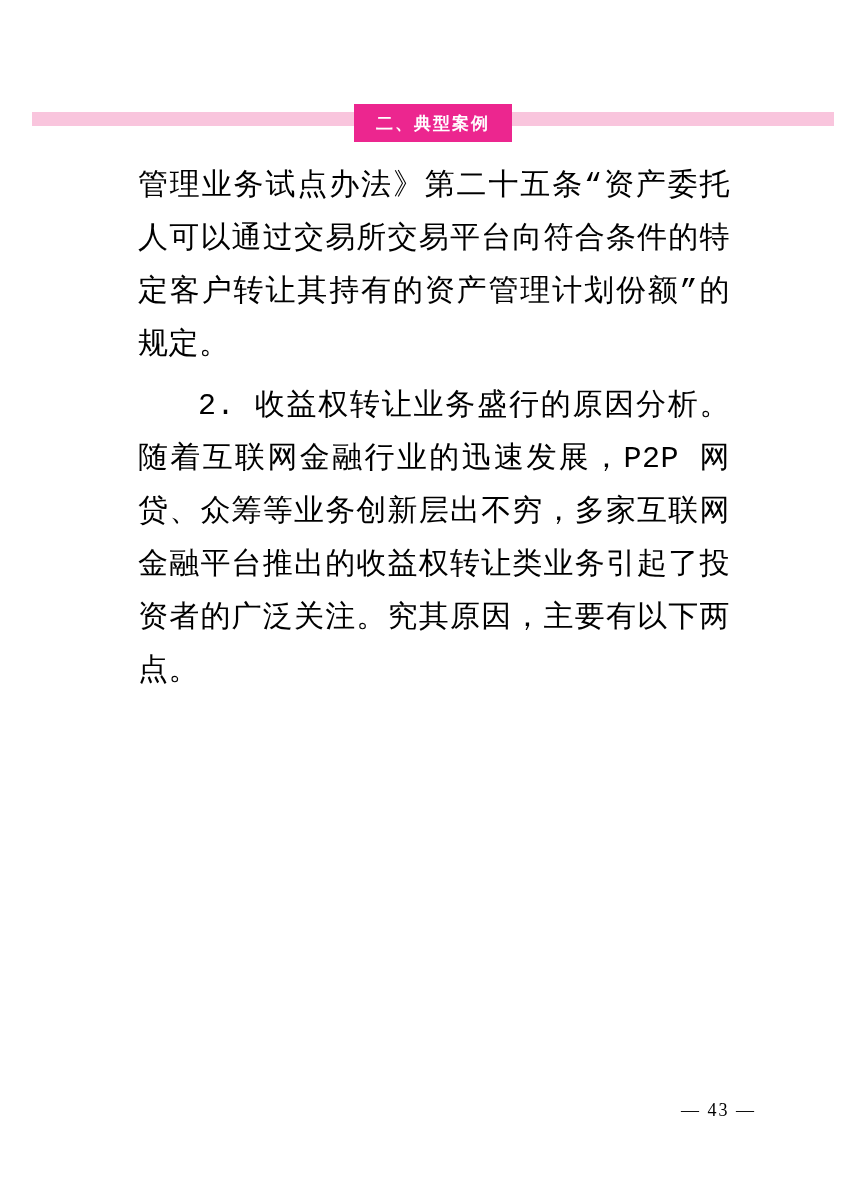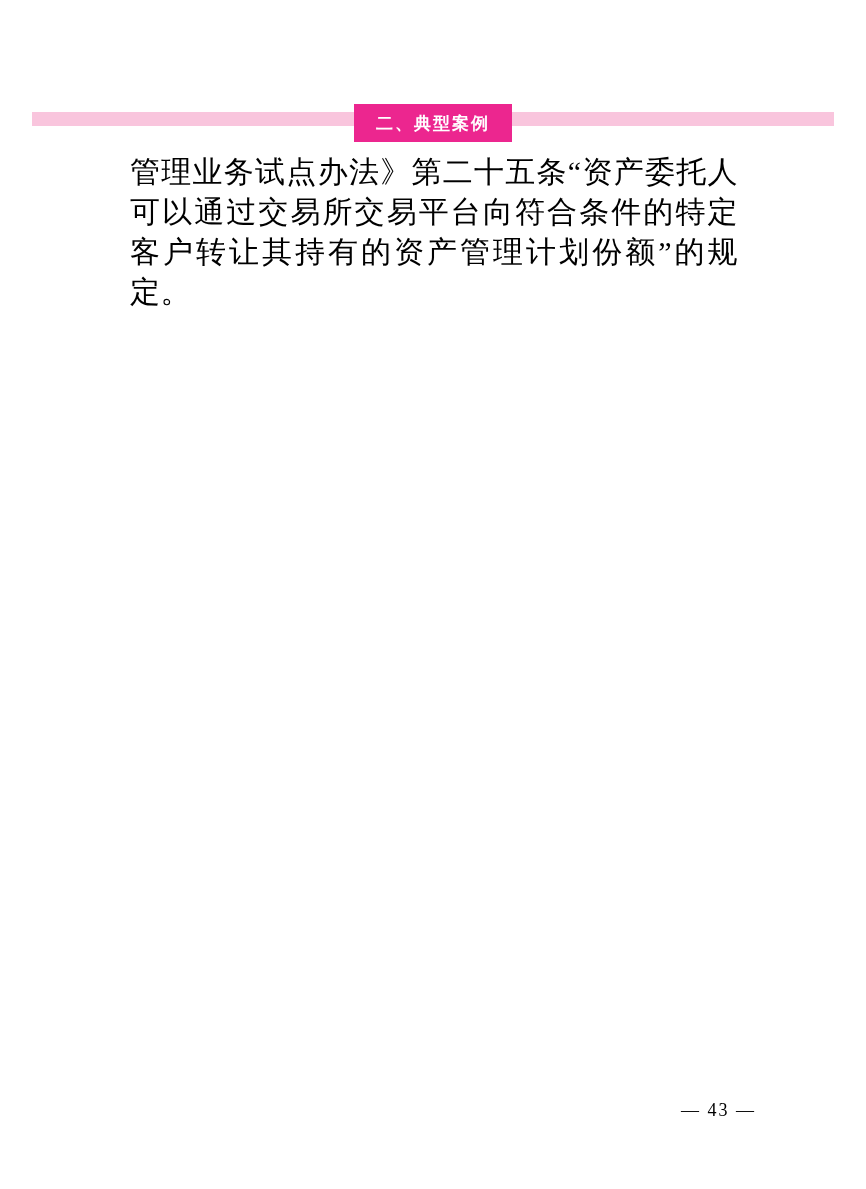--- a/index.html
+++ b/index.html
@@ -57,25 +57,26 @@
 
   
   .body-text {
     position: absolute;
     top: 152px;
     left: 130px;
     width: 608px;
   }
   .para {
     font-size: 30px;
-    line-height: 40px;
+    line-height: 53px;
     text-align: justify;
     text-justify: inter-ideograph;
-    margin: 0;
+    margin: 8px;
     letter-spacing: 0.5px;
+    font-family: Liberation Mono, monospace;
   }
   .para.indent {
     text-indent: 60px;
   }
   .para + .para {
     margin-top: 0px;
   }
 
   
   .folio {
@@ -94,17 +95,18 @@
 
 <div class="page">
 
   <div class="header-band">
     <div class="header-rule"></div>
     <div class="header-title">二、典型案例</div>
   </div>
 
   <div class="body-text">
     <p class="para">管理业务试点办法》第二十五条“资产委托人可以通过交易所交易平台向符合条件的特定客户转让其持有的资产管理计划份额”的规定。</p>
+    <p class="para indent">2. 收益权转让业务盛行的原因分析。随着互联网金融行业的迅速发展，P2P 网贷、众筹等业务创新层出不穷，多家互联网金融平台推出的收益权转让类业务引起了投资者的广泛关注。究其原因，主要有以下两点。</p>
   </div>
 
   <div class="folio">— 43 —</div>
 
 </div>
 
 </body></html>

